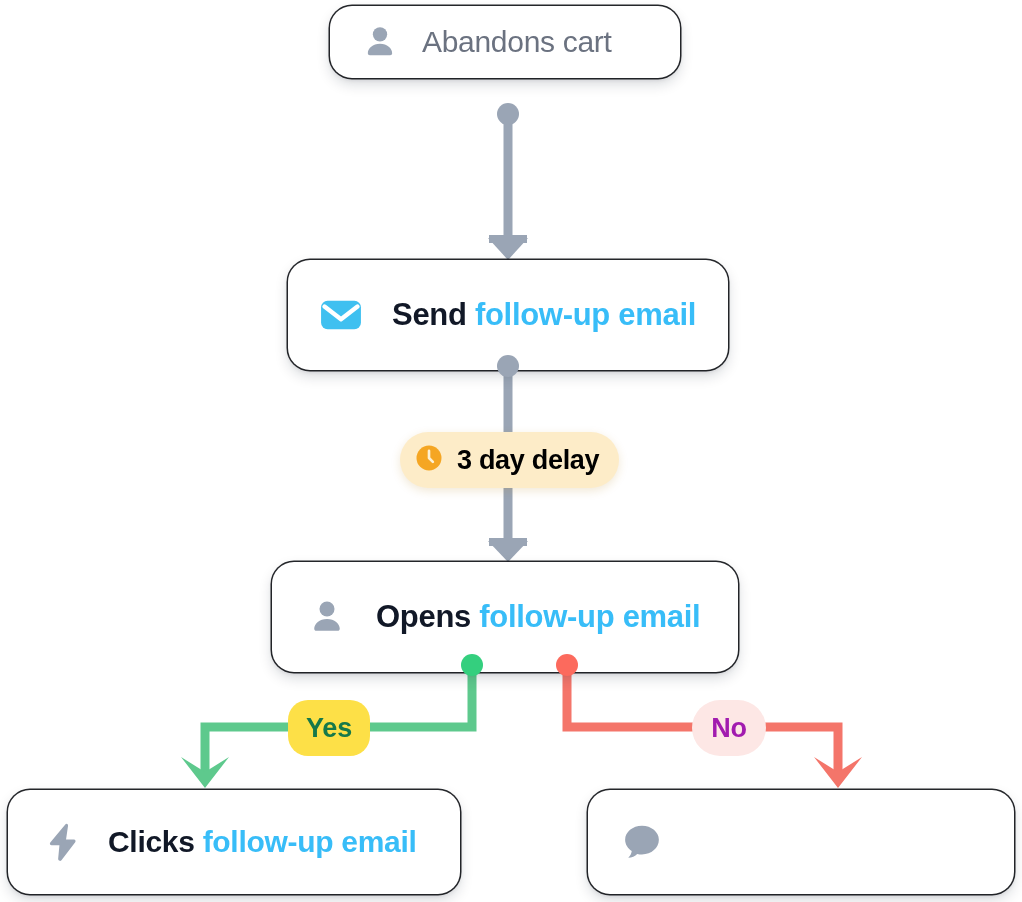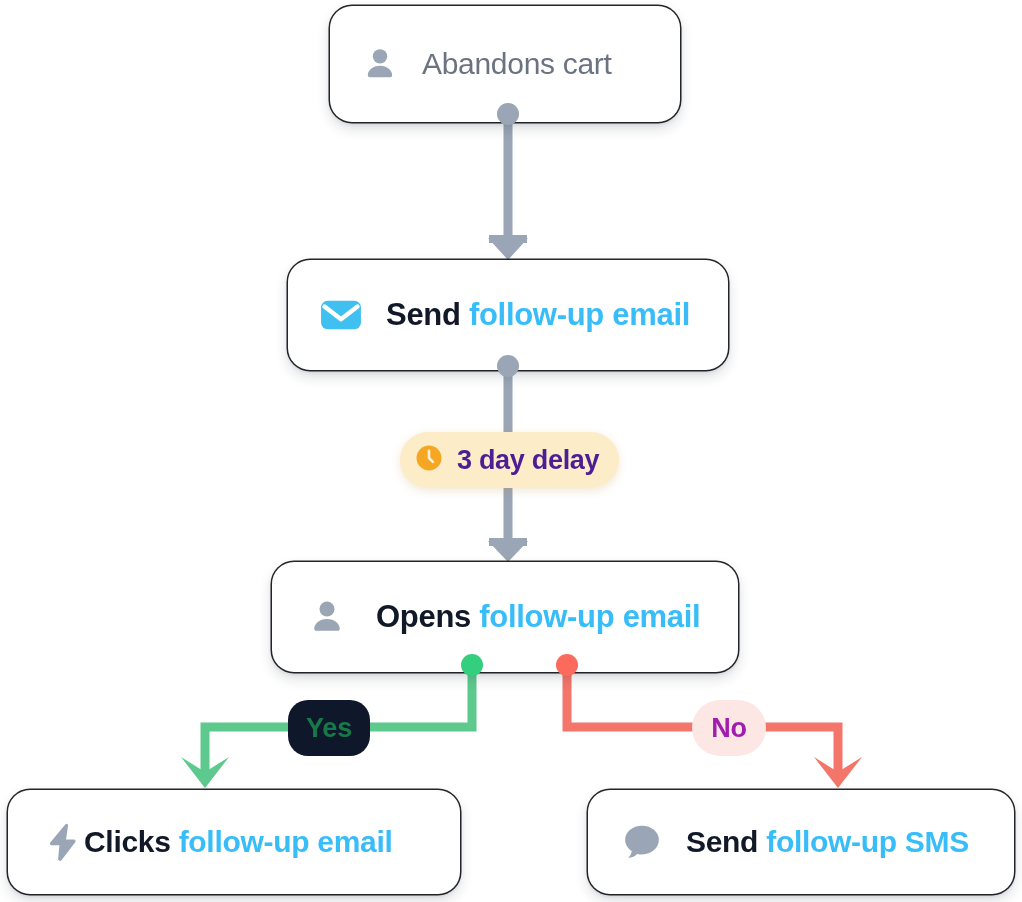--- a/index.html
+++ b/index.html
@@ -51,51 +51,52 @@
   .node .label {
     white-space: nowrap;
     letter-spacing: -0.3px;
   }
 
   
   #node-abandons-cart {
     left: 330px;
     top: 6px;
     width: 350px;
-    height: 116px;
+    height: 72px;
     padding: 0 30px;
     gap: 22px;
   }
   #node-abandons-cart .label {
     font-size: 30px;
     color: #6b7280;
   }
 
   #node-send-email {
     left: 288px;
     top: 260px;
     width: 440px;
     height: 110px;
     padding: 0 30px;
-    gap: 22px;
+    gap: 28px;
   }
   #node-opens-email {
     left: 272px;
     top: 562px;
     width: 466px;
     height: 110px;
     padding: 0 34px;
     gap: 28px;
   }
   #node-clicks-email {
     left: 8px;
     top: 790px;
     width: 452px;
     height: 104px;
     padding: 0 32px;
+    gap: 24px;
   }
   #node-send-sms {
     left: 588px;
     top: 790px;
     width: 426px;
     height: 104px;
     padding: 0 32px;
     gap: 22px;
   }
   .label-dark {
@@ -123,21 +124,21 @@
     align-items: center;
     gap: 13px;
     background: #fdecc8;
     border-radius: 28px;
     box-shadow: 0 3px 10px rgba(180, 130, 30, 0.18);
     z-index: 4;
   }
   #delay-badge .delay-text {
     font-size: 27px;
     font-weight: 700;
-    color: #4c1d95;
+    color: #000000;
     letter-spacing: -0.3px;
     white-space: nowrap;
   }
 
   
   .branch-pill {
     position: absolute;
     display: flex;
     align-items: center;
     justify-content: center;
@@ -145,21 +146,21 @@
     font-weight: 700;
     letter-spacing: -0.2px;
     z-index: 4;
   }
   #branch-yes {
     left: 288px;
     top: 700px;
     width: 82px;
     height: 56px;
     border-radius: 20px;
-    background: #0f172a;
+    background: #fde047;
     color: #16794a;
   }
   #branch-no {
     left: 692px;
     top: 700px;
     width: 74px;
     height: 56px;
     border-radius: 37px;
     background: #fde7e5;
     color: #a21caf;
@@ -279,19 +280,15 @@
       <span class="label-accent"> follow-up email</span>
     </span>
   </div>
 
   <div class="node" id="node-send-sms">
     <span class="icon-slot">
       <svg width="44" height="44" viewBox="0 0 24 24" xmlns="http://www.w3.org/2000/svg">
         <path d="M12 3.2 C6.9 3.2 2.8 6.6 2.8 10.8 C2.8 13.3 4.2 15.5 6.4 16.9 C6.3 18.2 5.5 19.7 4.5 20.6 C6.4 20.6 8.3 19.6 9.4 18.5 C10.2 18.7 11.1 18.8 12 18.8 C17.1 18.8 21.2 15.2 21.2 10.8 C21.2 6.6 17.1 3.2 12 3.2 Z" fill="#9aa5b5"></path>
       </svg>
     </span>
-    <span class="label label-dark">
-      <span>Send</span>
-      <span class="label-accent"> follow-up SMS</span>
-    </span>
   </div>
 
 </div>
 
 </body></html>

